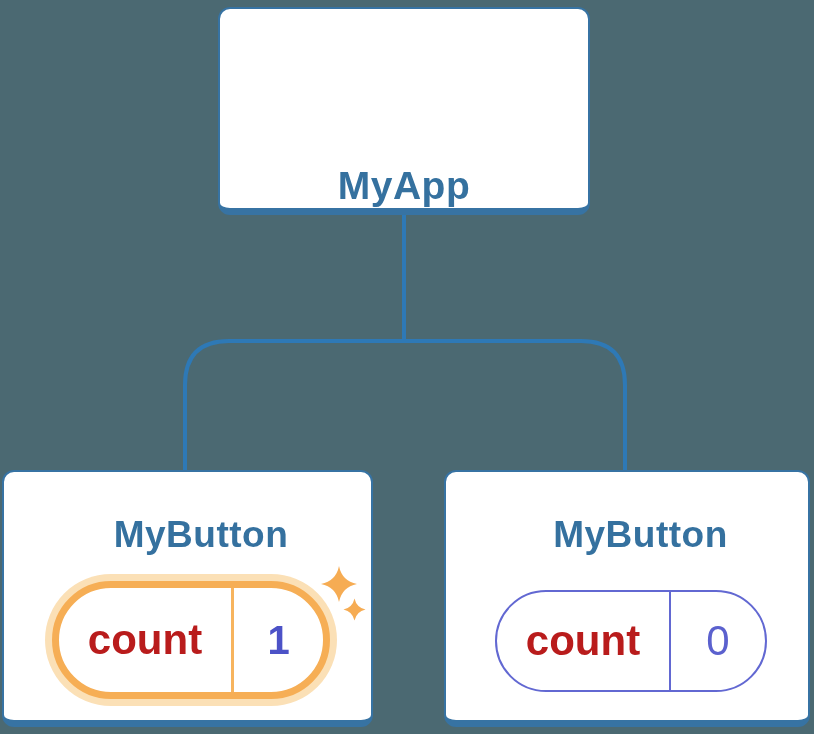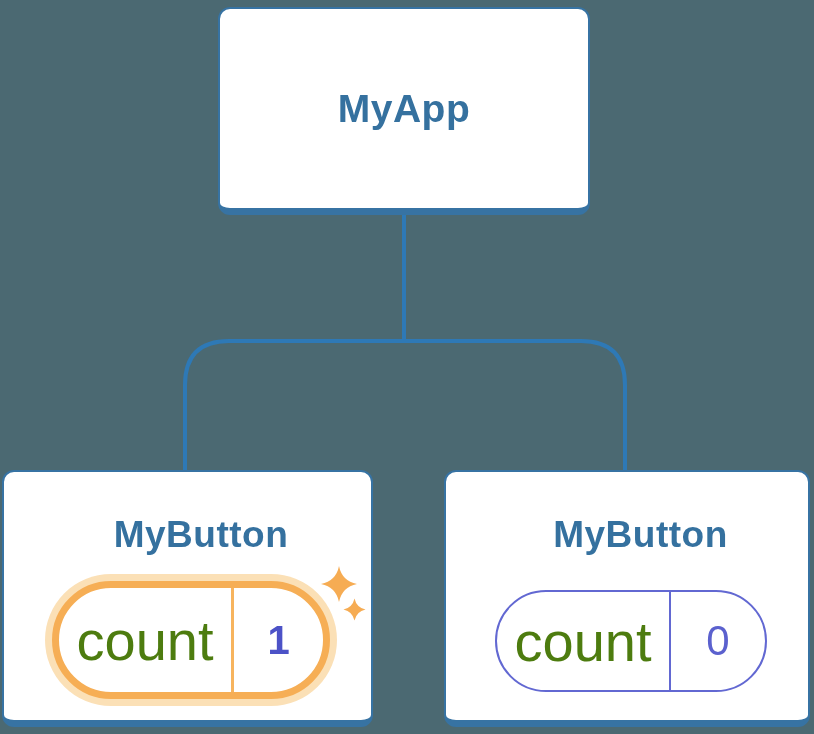--- a/index.html
+++ b/index.html
@@ -34,21 +34,21 @@
     background: #ffffff;
     border: 2px solid #3773a3;
     border-bottom-width: 7px;
     border-radius: 12px;
   }
 
   .root-node {
     left: 218px; top: 7px;
     width: 372px; height: 208px;
     display: flex;
-    align-items: center;
+    align-items: flex-end;
     justify-content: center;
   }
 
   .child-node { top: 470px; height: 257px; }
   .child-node-left  { left: 2px;   width: 371px; }
   .child-node-right { left: 444px; width: 366px; }
 
   .node-label {
     font-size: 37px;
     font-weight: 600;
@@ -86,23 +86,23 @@
     width: 272px; height: 102px;
     border: 2px solid #6268d2;
   }
 
   .pill-cell {
     display: flex;
     align-items: center;
     justify-content: center;
   }
   .pill-key {
-    font-size: 56px;
-    font-weight: 400;
-    color: #4d7c0f;
+    font-size: 42px;
+    font-weight: 700;
+    color: #b91c1c;
   }
   .pill-highlighted .pill-key-cell {
     width: 175px;
     border-right: 3px solid #f7b45e;
   }
   .pill-normal .pill-key-cell {
     width: 174px;
     border-right: 2px solid #6268d2;
   }
   .pill-value-cell { flex: 1; }

